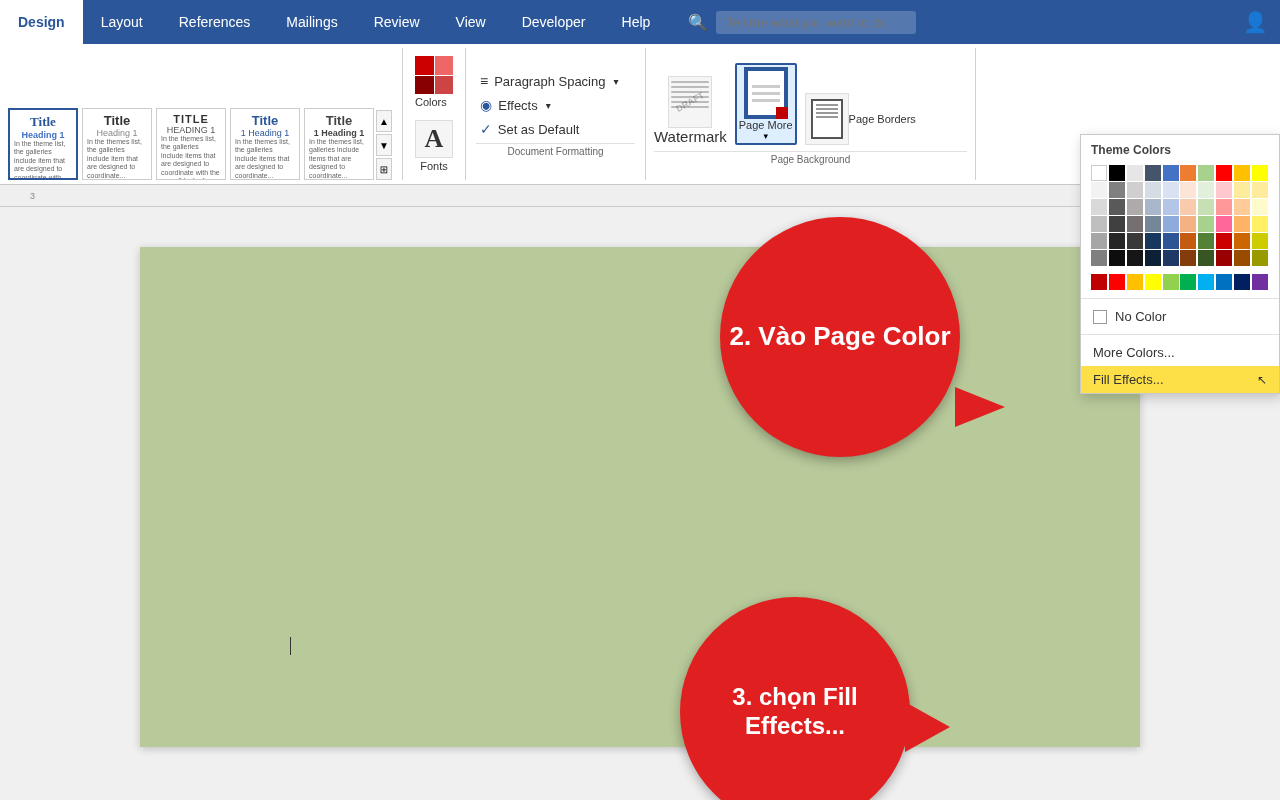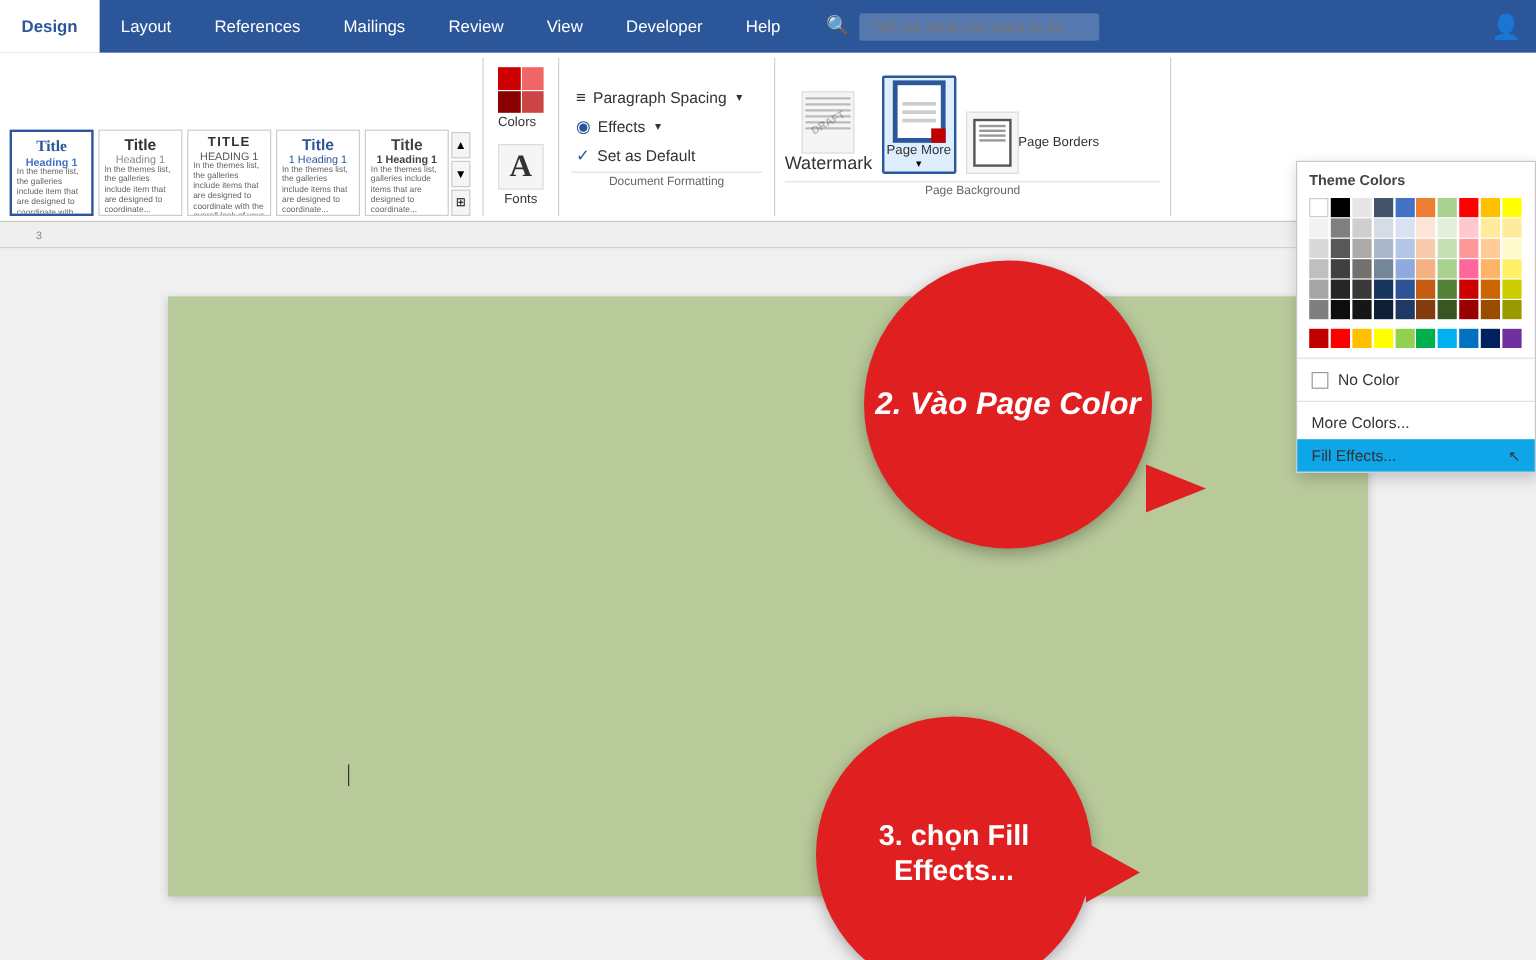--- a/index.html
+++ b/index.html
@@ -38,38 +38,38 @@
     .cmd-label-text { font-size: 13px; }
 
     .doc-container { flex: 1; overflow: hidden; position: relative; }
     .ruler-row { height: 22px; background: #efefef; border-bottom: 1px solid #ccc; display: flex; align-items: center; padding: 0 30px; font-size: 9px; color: #999; position: relative; }
 
     .page-area { background: #b8c99a; margin: 20px auto 0; width: 1000px; min-height: 500px; position: relative; box-shadow: 0 2px 8px rgba(0,0,0,0.2); }
 
     
     .bubble { position: absolute; border-radius: 50%; background: #e02020; color: white; display: flex; align-items: center; justify-content: center; text-align: center; font-weight: bold; font-size: 22px; line-height: 1.2; box-shadow: 0 4px 12px rgba(0,0,0,0.3); }
     .bubble1 { width: 210px; height: 210px; left: 60px; top: 30px; font-size: 26px; }
-    .bubble2 { width: 240px; height: 240px; left: 720px; top: 10px; font-size: 26px; font-style: italic; }
+    .bubble2 { width: 240px; height: 240px; left: 720px; top: 10px; font-size: 26px; }
     .bubble3 { width: 230px; height: 230px; left: 680px; top: 390px; font-size: 24px; }
     
     .bubble3::after { content: ''; position: absolute; right: -40px; top: 50%; transform: translateY(-20%); width: 0; height: 0; border-top: 25px solid transparent; border-bottom: 25px solid transparent; border-left: 45px solid #e02020; }
     
     .bubble2::after { content: ''; position: absolute; right: -45px; bottom: 30px; width: 0; height: 0; border-top: 20px solid transparent; border-bottom: 20px solid transparent; border-left: 50px solid #e02020; }
 
     
     .dropdown-panel { position: absolute; right: 0; top: 90px; width: 200px; background: white; border: 1px solid #c8c8c8; box-shadow: 2px 4px 12px rgba(0,0,0,0.2); z-index: 100; }
     .dp-section-title { font-size: 12px; color: #444; padding: 8px 10px 4px; font-weight: 600; }
     .color-grid { display: grid; grid-template-columns: repeat(10, 1fr); gap: 1px; padding: 4px 10px; }
     .color-cell { width: 16px; height: 16px; cursor: pointer; border: 1px solid transparent; }
 
     .standard-colors { display: grid; grid-template-columns: repeat(10, 1fr); gap: 1px; padding: 4px 10px; }
 
     .dp-divider { height: 1px; background: #e0e0e0; margin: 4px 0; }
     .dp-menu-item { display: flex; align-items: center; gap: 8px; padding: 6px 12px; cursor: pointer; font-size: 13px; color: #333; }
-    .dp-menu-item.highlighted { background: #0ea5e9; justify-content: space-between; }
+    .dp-menu-item.highlighted { background: #fde047; justify-content: space-between; }
     .dp-checkbox { width: 14px; height: 14px; border: 1px solid #999; background: white; flex-shrink: 0; }
 
     
     .theme-title { font-size: 13px; font-weight: bold; color: #2b579a; font-family: 'Times New Roman', serif; }
     .theme-h1 { font-size: 9px; color: #4472c4; font-weight: bold; }
     .theme-body { font-size: 7px; color: #666; line-height: 1.2; }
 
     .doc-cursor { position: absolute; left: 150px; top: 390px; width: 1px; height: 18px; background: #333; }
   </style>
 </head>

